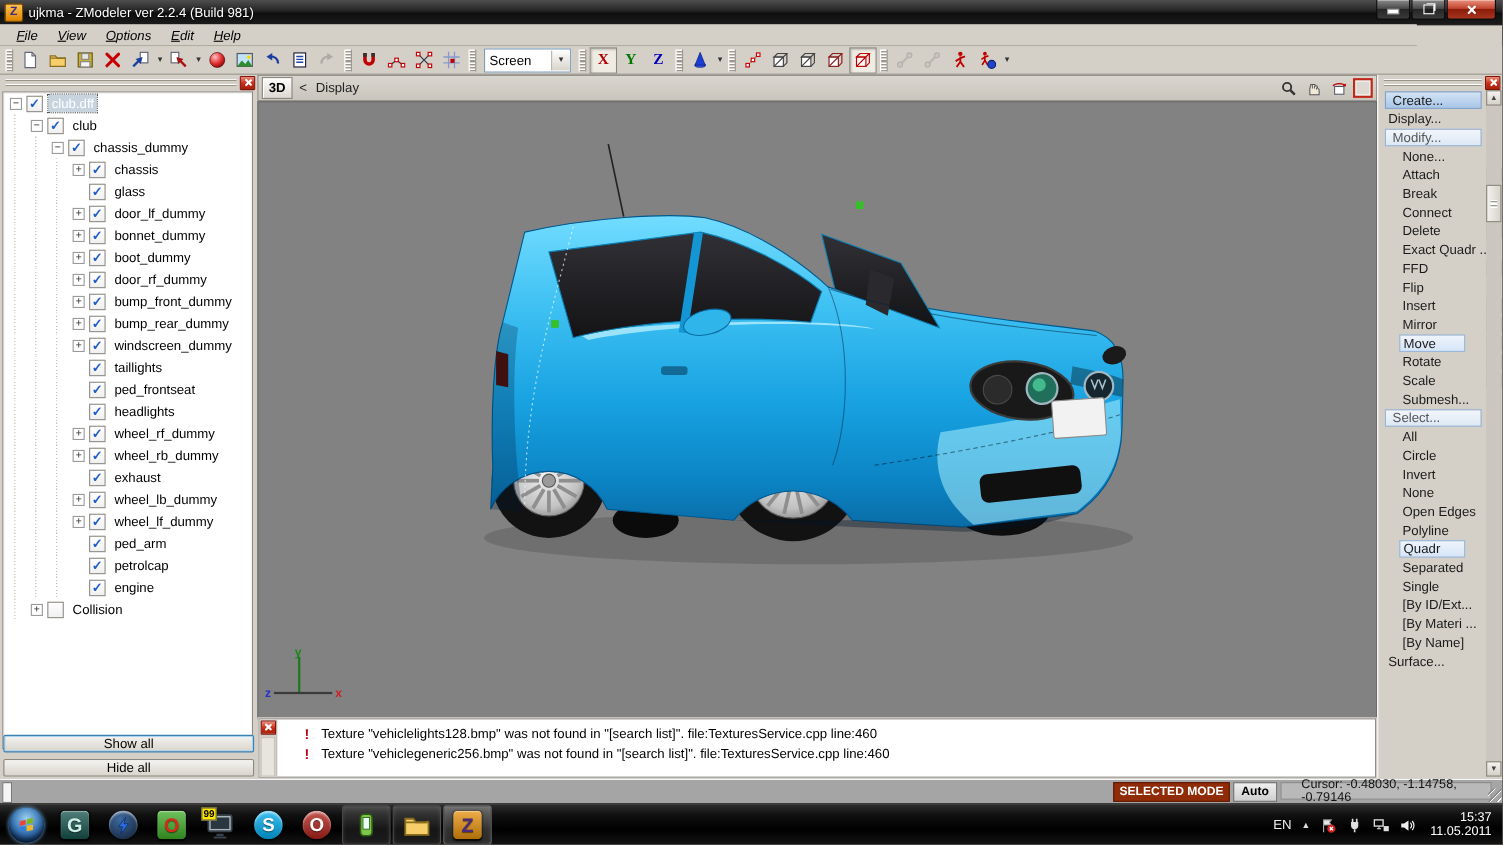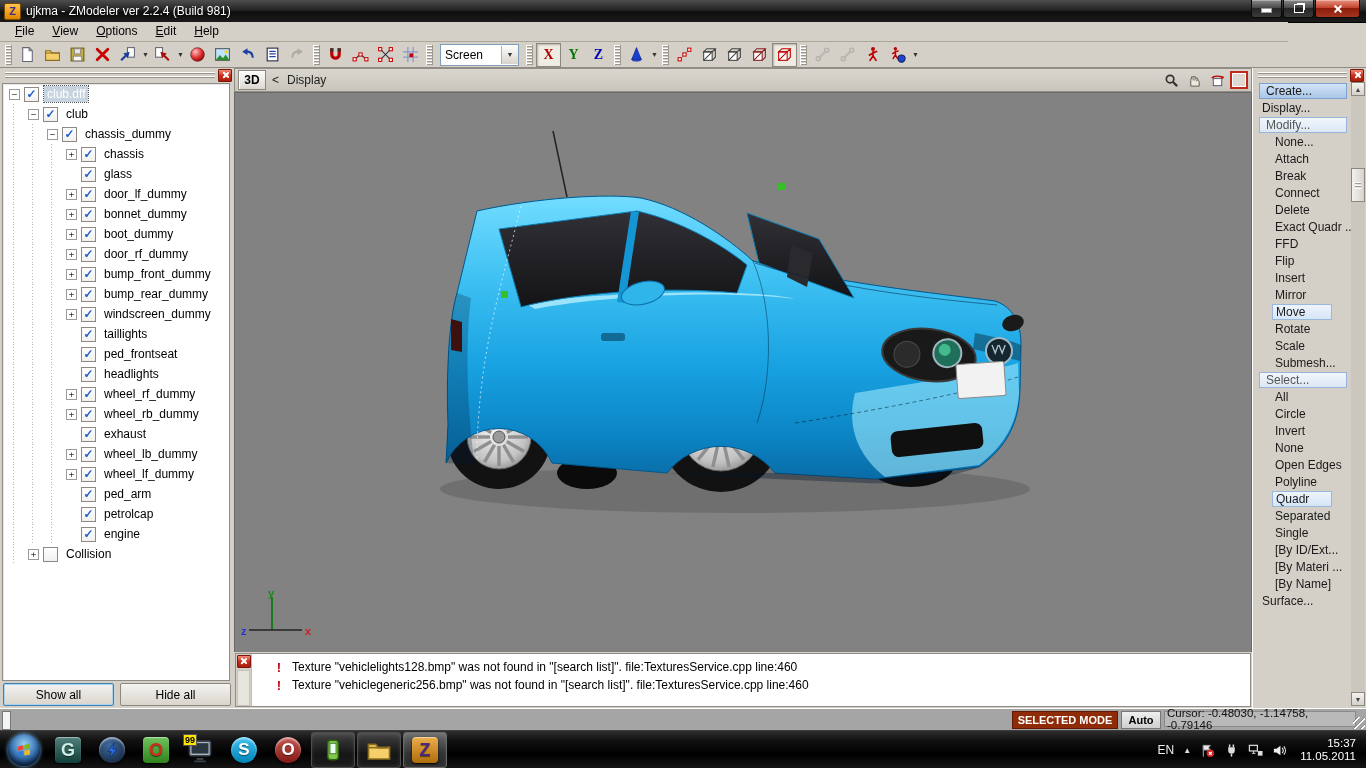--- a/index.html
+++ b/index.html
@@ -20,21 +20,21 @@
     box-shadow:inset 0 1px 0 rgba(255,255,255,.35);display:flex;align-items:center;justify-content:center;position:relative;}
   .wb.close{width:43px;background:linear-gradient(#e8917c,#c24430 45%,#8c1d0b 50%,#a6351f);}
   .g-min{width:9px;height:3px;background:#fff;border:1px solid rgba(0,0,0,.4);margin-top:4px;}
   .g-max{width:8px;height:7px;border:1px solid #fff;box-shadow:2px -2px 0 -1px #fff;background:rgba(0,0,0,.2);}
   .xg{position:relative;width:10px;height:10px;}
   .xg::before,.xg::after{content:"";position:absolute;left:4px;top:0;width:2px;height:10px;background:#fff;border-radius:1px;}
   .xg::before{transform:rotate(45deg);} .xg::after{transform:rotate(-45deg);}
 
   
   .menubar{position:absolute;left:0;top:22px;width:1288px;height:20px;background:#d4d0c8;
-    border-bottom:1px solid #aca899;display:flex;padding-left:6px;box-sizing:border-box;}
+    border-bottom:1px solid #aca899;display:flex;align-items:center;padding-left:6px;box-sizing:border-box;font-style:italic;}
   .menu-item{padding:2px 9px;}
 
   
   .toolbar{position:absolute;left:0;top:42px;width:1366px;height:26px;background:#d4d0c8;
     border-bottom:1px solid #8f8d86;display:flex;align-items:center;box-sizing:border-box;padding-left:2px;}
   .tb-grip{width:5px;height:20px;margin:0 3px;
     background:repeating-linear-gradient(to bottom,#fff 0 1px,#9a978e 1px 2px,transparent 2px 3px);
     border-left:1px solid #fff;border-right:1px solid #9a978e;}
   .tb-btn{width:23px;height:22px;display:flex;align-items:center;justify-content:center;position:relative;border:1px solid transparent;}
   .tb-btn.pressed{border:1px solid #8a887f;background:#efece4;box-shadow:inset 1px 1px 2px rgba(0,0,0,.25);}
@@ -64,21 +64,21 @@
     background-size:1px 100%;background-repeat:no-repeat;background-position:4px 0;}
   .exp{width:9px;height:9px;flex:0 0 9px;border:1px solid #9a9a9a;background:#fff;margin-right:4px;
     display:flex;align-items:center;justify-content:center;font-size:9px;line-height:7px;color:#333;font-family:"DejaVu Sans Mono",monospace;}
   .exp.none{visibility:hidden;}
   .cb{width:13px;height:13px;flex:0 0 13px;border:1px solid #8e8a83;background:linear-gradient(#fff,#f0f0f0);
     margin-right:5px;display:flex;align-items:center;justify-content:center;
     color:#1e5dc8;font-weight:bold;font-size:12px;line-height:11px;}
   .tree-row .lbl{padding:1px 3px;}
   .tree-row.sel .lbl{background:#c7d3de;outline:1px dotted #555;color:#fff;}
 
-  .tree-btns{position:absolute;left:0;bottom:2px;width:234px;display:flex;gap:6px;padding:0 3px;box-sizing:border-box;}
+  .tree-btns{position:absolute;left:0;bottom:2px;width:234px;display:flex;gap:6px;padding:0 3px;box-sizing:border-box;flex-direction:column;}
   .btn{flex:1;height:21px;background:linear-gradient(#f4f3f1,#d9d5cc);border:1px solid #8a887f;border-radius:2px;
     display:flex;align-items:center;justify-content:center;font-size:12px;}
   .btn.default{border:1px solid #3c7fb1;box-shadow:0 0 0 1px #a8d4f2 inset;}
 
   
   .viewport{position:absolute;left:234px;top:68px;width:1018px;height:584px;background:#d4d0c8;box-sizing:border-box;}
   .vp-head{height:24px;display:flex;align-items:center;border:1px solid #8f8d86;background:linear-gradient(#d9d6cf,#c9c5bc);box-sizing:border-box;padding:0 3px;}
   .vp-tab{width:26px;height:18px;border:1px solid #8a887f;background:linear-gradient(#fdfdfc,#dcd8d0);
     display:flex;align-items:center;justify-content:center;font-weight:bold;font-size:12px;margin-right:6px;box-shadow:1px 1px 0 #fff inset;}
   .vp-path{display:flex;gap:8px;align-items:center;color:#222;}
@@ -128,21 +128,21 @@
 
   
   .statusbar{position:absolute;left:0;top:708px;width:1366px;height:22px;background:#a5a5a5;
     border-top:1px solid #fff;box-sizing:border-box;}
   .sb-sliver{position:absolute;left:2px;top:2px;width:7px;height:17px;background:#f4f4f4;border:1px solid #777;}
   .sb-mode{position:absolute;left:1012px;top:2px;width:104px;height:16px;background:#8f2b07;color:#fff;
     font-weight:bold;font-size:11px;display:flex;align-items:center;justify-content:center;border:1px solid #5e1a02;}
   .sb-auto{position:absolute;left:1121px;top:2px;width:38px;height:16px;background:linear-gradient(#efefef,#cfcfcf);
     border:1px solid #777;font-weight:bold;font-size:11px;display:flex;align-items:center;justify-content:center;}
   .sb-cursor{position:absolute;left:1164px;top:2px;width:192px;height:16px;background:#b9b9b9;border:1px solid #8a8a8a;
-    font-size:11.5px;display:flex;align-items:center;padding-left:2px;box-sizing:border-box;color:#111;}
+    font-size:11.5px;display:flex;align-items:center;padding-left:18px;box-sizing:border-box;color:#111;}
   .sb-grip{position:absolute;right:1px;bottom:1px;width:12px;height:12px;
     background:repeating-linear-gradient(135deg,transparent 0 3px,#888 3px 4px,#fff 4px 5px);}
 
   
   .taskbar{position:absolute;left:0;top:730px;width:1366px;height:38px;
     background:linear-gradient(#2e2e2e,#111 25%,#000 60%,#161616);border-top:1px solid #3c3c3c;
     display:flex;align-items:center;color:#fff;}
   .start-orb{width:32px;height:32px;margin:0 6px 0 8px;border-radius:50%;
     background:radial-gradient(circle at 50% 32%,#9cd0f2,#3d7ab8 45%,#143a6e 75%,#0a1e3c);
     box-shadow:0 0 4px #6fb3e8,inset 0 -3px 5px rgba(0,0,0,.5);display:flex;align-items:center;justify-content:center;}

